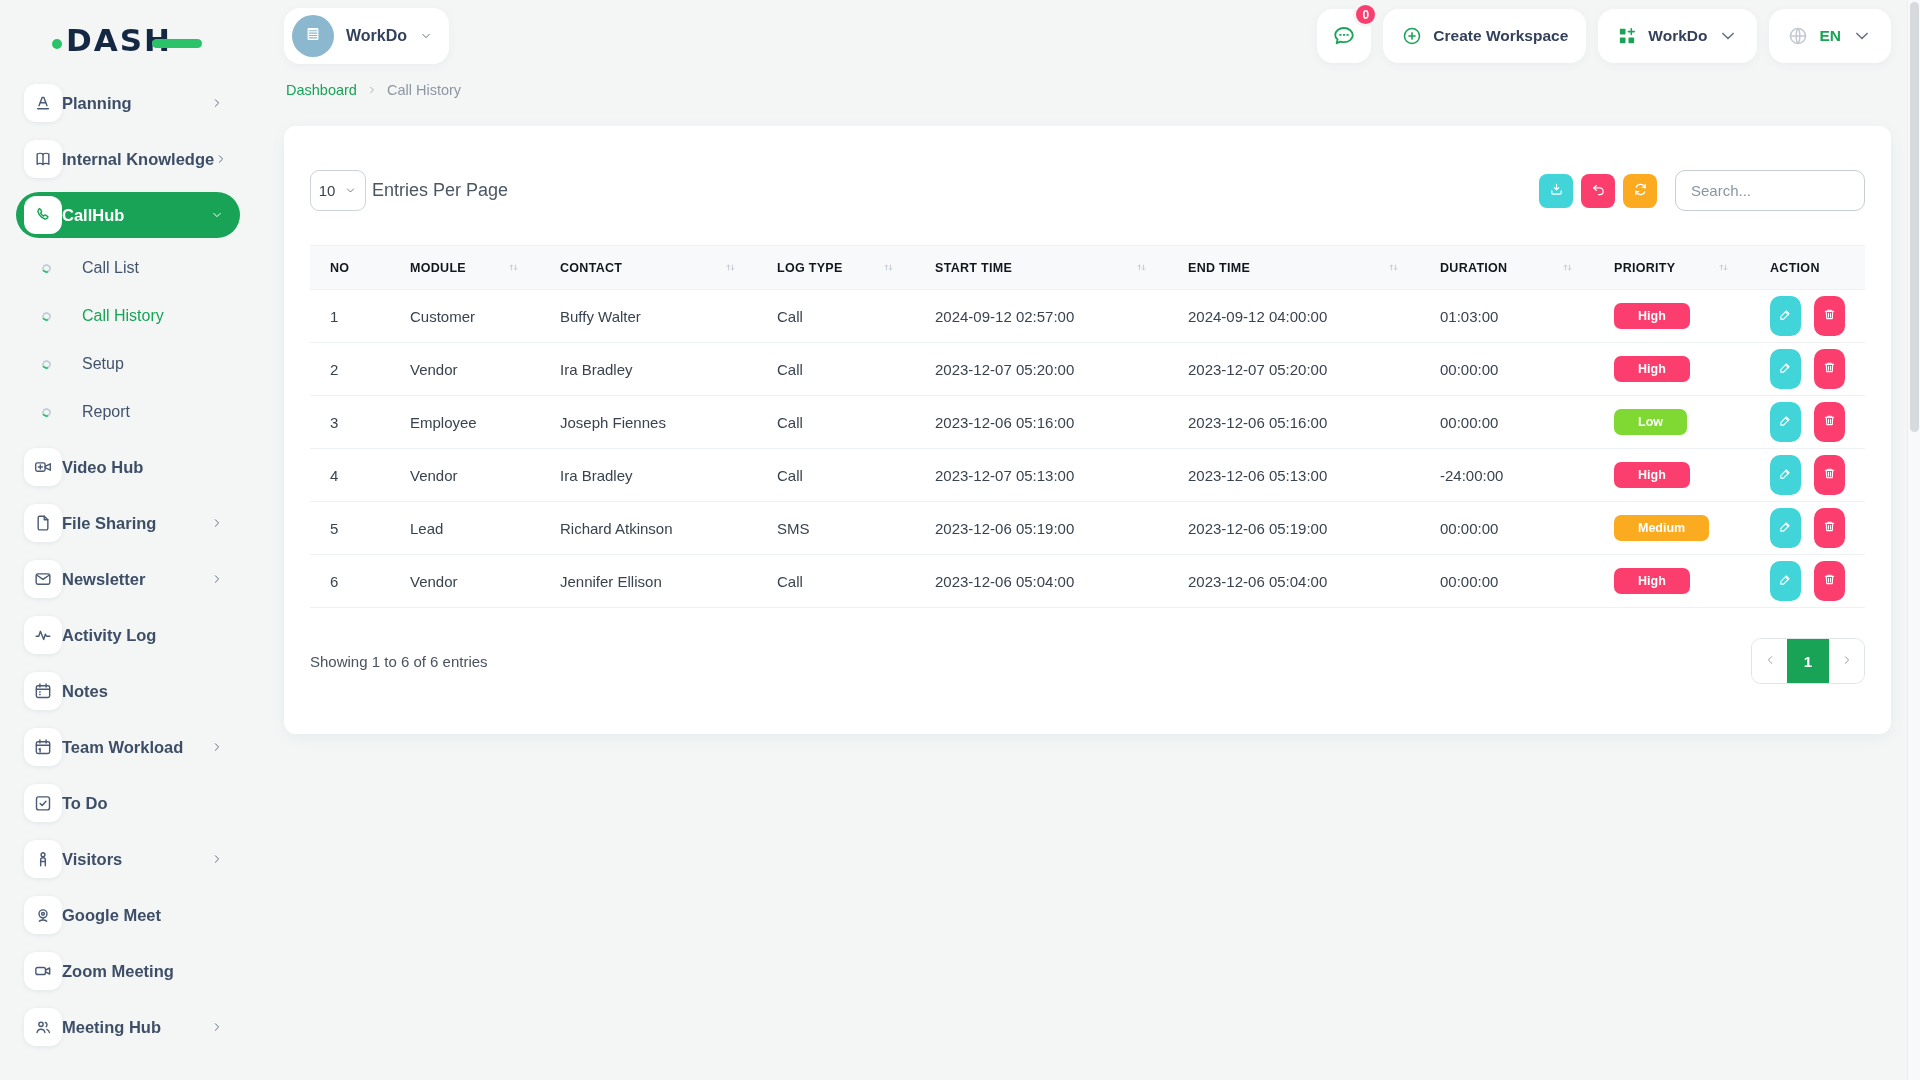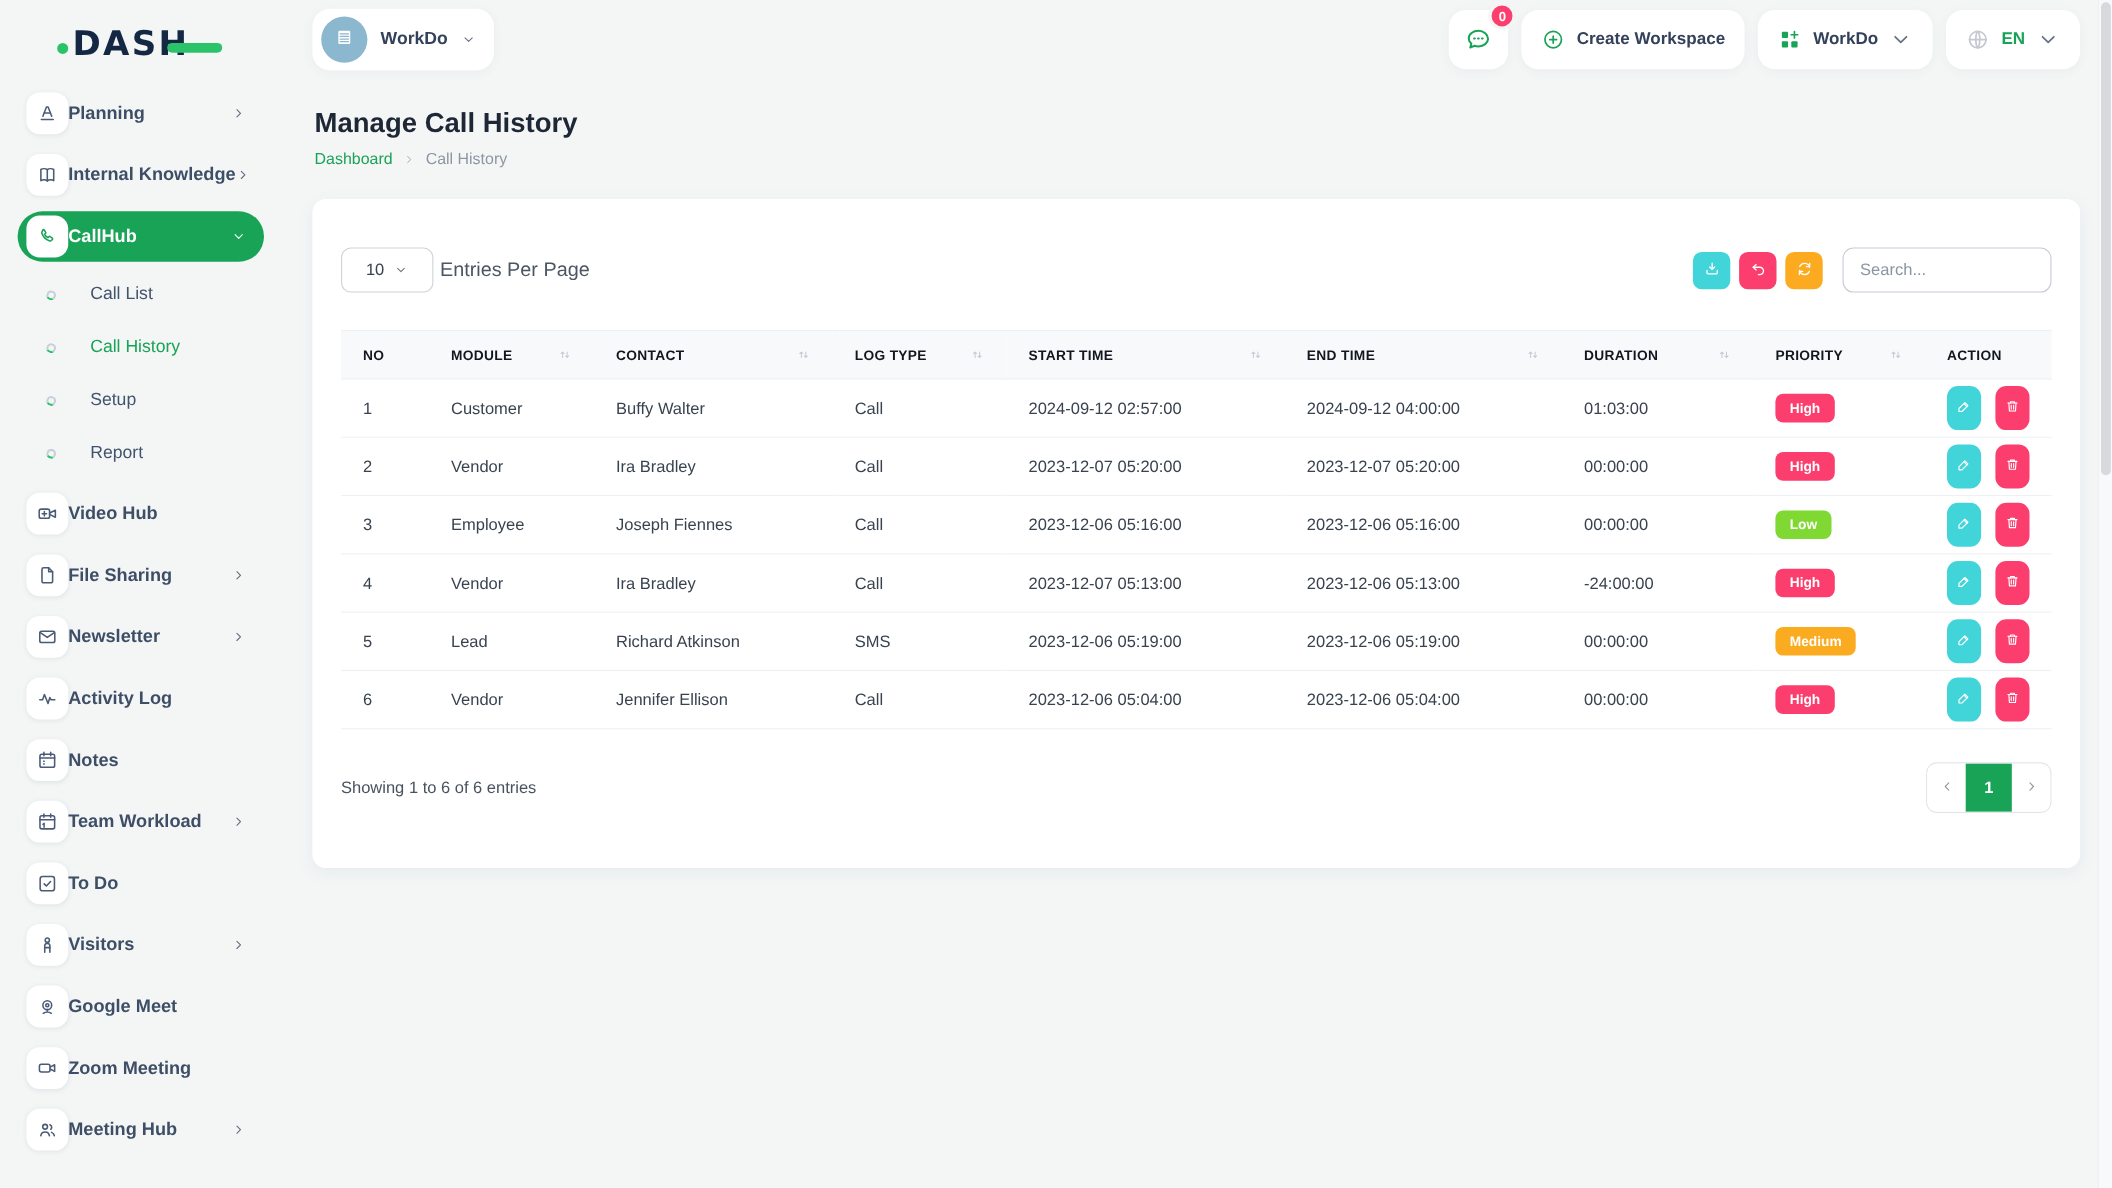--- a/index.html
+++ b/index.html
@@ -83,21 +83,21 @@
   .breadcrumb{display:flex;align-items:center;gap:9px;margin:10px 0 0 2px;font-size:14.5px}
   .bc-home{color:var(--primary-green);cursor:pointer;text-decoration:none}
   .bc-sep{color:#9aa3b0;display:flex}
   .bc-sep svg{width:12px;height:12px}
   .bc-cur{color:#8d96a3}
 
   
   .card{margin-top:28px;background:#fff;border-radius:12px;height:608px;
         padding:44px 26px 0;box-shadow:0 4px 16px rgba(40,60,95,.06)}
   .controls{display:flex;align-items:center}
-  .entries-select{display:flex;align-items:center;justify-content:center;gap:9px;width:84px;
+  .entries-select{display:flex;align-items:center;justify-content:center;gap:9px;width:56px;
                   height:41px;background:#fff;border:1px solid #ccd3da;border-radius:9px;
                   font-family:inherit;font-size:15px;color:#39424f;cursor:pointer}
   .entries-select svg{width:13px;height:13px}
   .entries-label{margin-left:6px;font-size:18px;color:#4c5663}
   .controls-right{margin-left:auto;display:flex;align-items:center;gap:8px}
   .tool-btn{width:34px;height:34px;border:none;border-radius:8px;display:flex;
             align-items:center;justify-content:center;color:#fff;cursor:pointer}
   .tool-btn svg{width:17px;height:17px}
   .t-download{background:var(--btn-download)}
   .t-undo{background:var(--btn-undo)}
@@ -108,21 +108,21 @@
 
   table{width:100%;border-collapse:collapse;margin-top:34px;table-layout:fixed}
   thead th{background:#f8f9fb;border-top:1px solid #edf0f4;border-bottom:1px solid #edf0f4;
            padding:0 20px;height:44px;text-align:left}
   .th-inner{display:flex;align-items:center;justify-content:space-between}
   .th-label{font-size:12.5px;font-weight:700;color:#12171f;letter-spacing:.3px;white-space:nowrap}
   .sort-ic{color:#c2c9d2;display:flex}
   .sort-ic svg{width:13px;height:13px}
   tbody td{padding:0 20px;height:53px;border-bottom:1px solid #eef1f4;font-size:15px;
            color:#39434f;white-space:nowrap;overflow:hidden}
-  .badge{display:inline-block;padding:6px 13px;border-radius:7px;font-size:12.5px;
+  .badge{display:inline-block;padding:6px 24px;border-radius:7px;font-size:12.5px;
          font-weight:700;color:#fff}
   .badge.high{background:var(--badge-high)}
   .badge.medium{background:var(--badge-medium)}
   .badge.low{background:var(--badge-low)}
   .act-btn{width:31px;height:40px;border:none;border-radius:10px;display:inline-flex;
            align-items:center;justify-content:center;color:#fff;cursor:pointer;
            margin-right:9px;vertical-align:middle}
   .act-btn svg{width:15px;height:15px}
   .a-edit{background:var(--btn-edit)}
   .a-del{background:var(--btn-delete)}
@@ -417,21 +417,20 @@
           <span class="lang-label">EN</span>
           <span class="chev">
               <svg viewBox="0 0 24 24" fill="none" stroke="currentColor" stroke-width="1.7" stroke-linecap="round" stroke-linejoin="round">
                 <path d="m6.4 9.2 5.6 5.6 5.6-5.6"></path>
               </svg>
             </span>
         </button>
       </div>
     </header>
 
-    <h1 class="page-title">Manage Call History</h1>
 
     <div class="breadcrumb">
       <a class="bc-home">Dashboard</a>
       <span class="bc-sep">
           <svg viewBox="0 0 24 24" fill="none" stroke="currentColor" stroke-width="1.7" stroke-linecap="round" stroke-linejoin="round">
             <path d="m9.2 6.4 5.6 5.6-5.6 5.6"></path>
           </svg>
         </span>
       <span class="bc-cur">Call History</span>
     </div>

